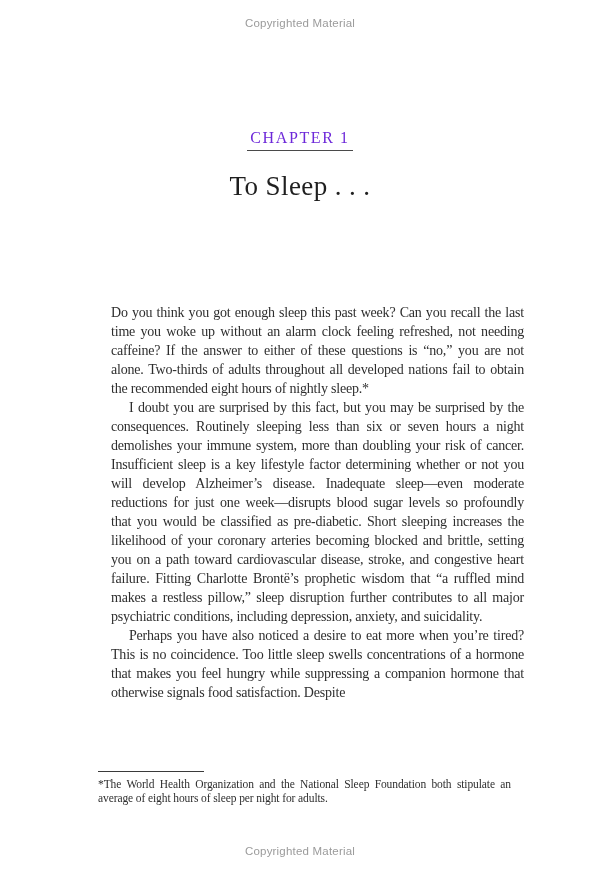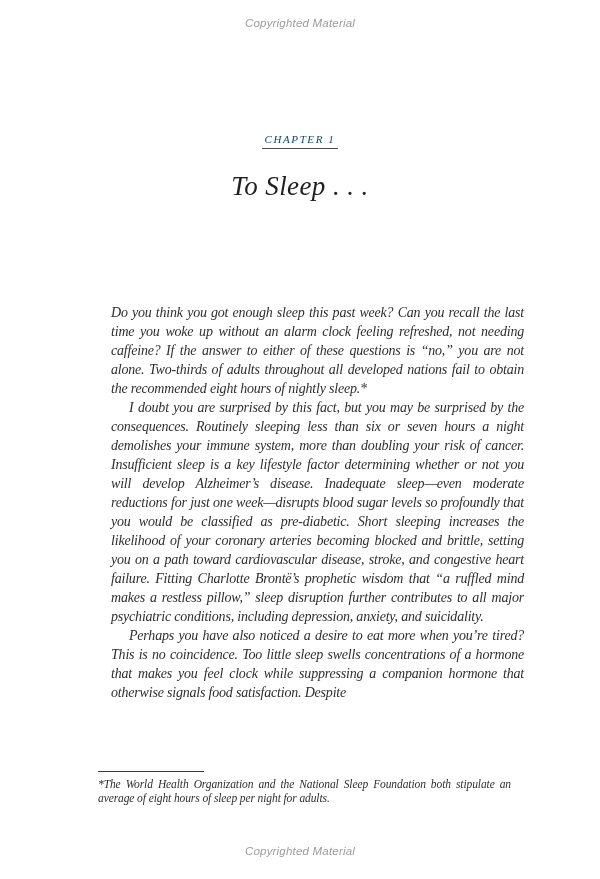--- a/index.html
+++ b/index.html
@@ -7,21 +7,20 @@
     padding: 0;
     background: #ffffff;
   }
   .page {
     position: relative;
     width: 600px;
     height: 879px;
     background: #ffffff;
     font-family: "Liberation Serif", serif;
     overflow: hidden;
-    font-style: italic;
   }
   .copyright {
     position: absolute;
     left: 0;
     right: 0;
     text-align: center;
     font-family: "Liberation Sans", sans-serif;
     font-size: 11.5px;
     color: #9b9b9b;
     letter-spacing: 0.2px;
@@ -31,23 +30,23 @@
 
   .chapter-row {
     position: absolute;
     top: 129px;
     left: 0;
     right: 0;
     text-align: center;
   }
   .chapter-label {
     display: inline-block;
-    font-size: 11px;
+    font-size: 16px;
     letter-spacing: 1.6px;
-    color: #0c4a6e;
+    color: #6d28d9;
     border-bottom: 1px solid #4a4a4a;
     padding: 0 3px 3px 3px;
   }
   .chapter-title {
     position: absolute;
     top: 157px;
     left: 0;
     right: 0;
     margin: 14px;
     text-align: center;
@@ -106,21 +105,21 @@
 
   <div class="chapter-row">
     <span class="chapter-label">CHAPTER 1</span>
   </div>
 
   <h1 class="chapter-title">To Sleep . . .</h1>
 
   <div class="body-text">
     <p>Do you think you got enough sleep this past week? Can you recall the last time you woke up without an alarm clock feeling refreshed, not needing caffeine? If the answer to either of these questions is “no,” you are not alone. Two-thirds of adults throughout all developed nations fail to obtain the recommended eight hours of nightly sleep.*</p>
     <p>I doubt you are surprised by this fact, but you may be surprised by the consequences. Routinely sleeping less than six or seven hours a night demolishes your immune system, more than doubling your risk of cancer. Insufficient sleep is a key lifestyle factor determining whether or not you will develop Alzheimer’s disease. Inadequate sleep—even moderate reductions for just one week—disrupts blood sugar levels so profoundly that you would be classified as pre-diabetic. Short sleeping increases the likelihood of your coronary arteries becoming blocked and brittle, setting you on a path toward cardiovascular disease, stroke, and congestive heart failure. Fitting Charlotte Brontë’s prophetic wisdom that “a ruffled mind makes a restless pillow,” sleep disruption further contributes to all major psychiatric conditions, including depression, anxiety, and suicidality.</p>
-    <p>Perhaps you have also noticed a desire to eat more when you’re tired? This is no coincidence. Too little sleep swells concentrations of a hormone that makes you feel clock while suppressing a companion hormone that otherwise signals food satisfaction. Despite</p>
+    <p>Perhaps you have also noticed a desire to eat more when you’re tired? This is no coincidence. Too little sleep swells concentrations of a hormone that makes you feel hungry while suppressing a companion hormone that otherwise signals food satisfaction. Despite</p>
   </div>
 
   <div class="footnote">
     <div class="footnote-rule"></div>
     <p class="footnote-text">*The World Health Organization and the National Sleep Foundation both stipulate an average of eight hours of sleep per night for adults.</p>
   </div>
 
   <div class="copyright bottom">Copyrighted Material</div>
 
 </div>

